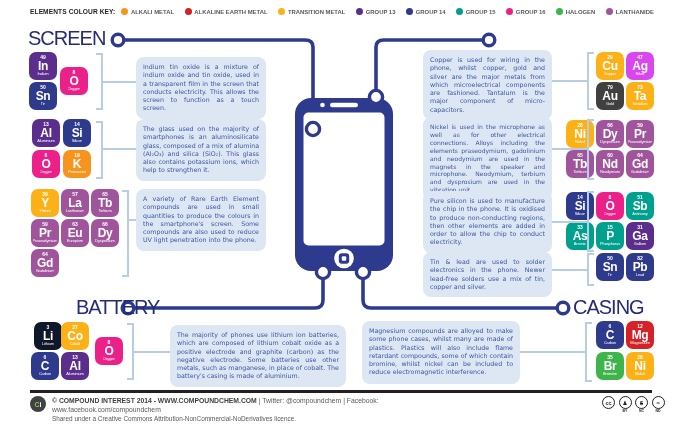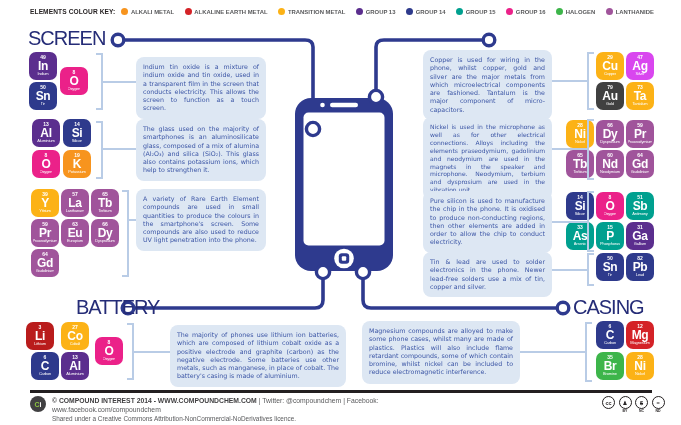--- a/index.html
+++ b/index.html
@@ -312,21 +312,21 @@
       <div class="tile" style="left: 596px; top: 253px; background: rgb(46, 58, 140);">
         <span class="num">50</span>
         <span class="sym">Sn</span>
         <span class="name">Tin</span>
       </div>
       <div class="tile" style="left: 626px; top: 253px; background: rgb(46, 58, 140);">
         <span class="num">82</span>
         <span class="sym">Pb</span>
         <span class="name">Lead</span>
       </div>
-      <div class="tile" style="left: 26px; top: 322px; background: #b91c1c;">
+      <div class="tile" style="left: 34px; top: 322px; background: #0f172a;">
         <span class="num">3</span>
         <span class="sym">Li</span>
         <span class="name">Lithium</span>
       </div>
       <div class="tile" style="left: 61px; top: 322px; background: rgb(252, 178, 22);">
         <span class="num">27</span>
         <span class="sym">Co</span>
         <span class="name">Cobalt</span>
       </div>
       <div class="tile" style="left: 95px; top: 337px; background: rgb(235, 33, 137);">

